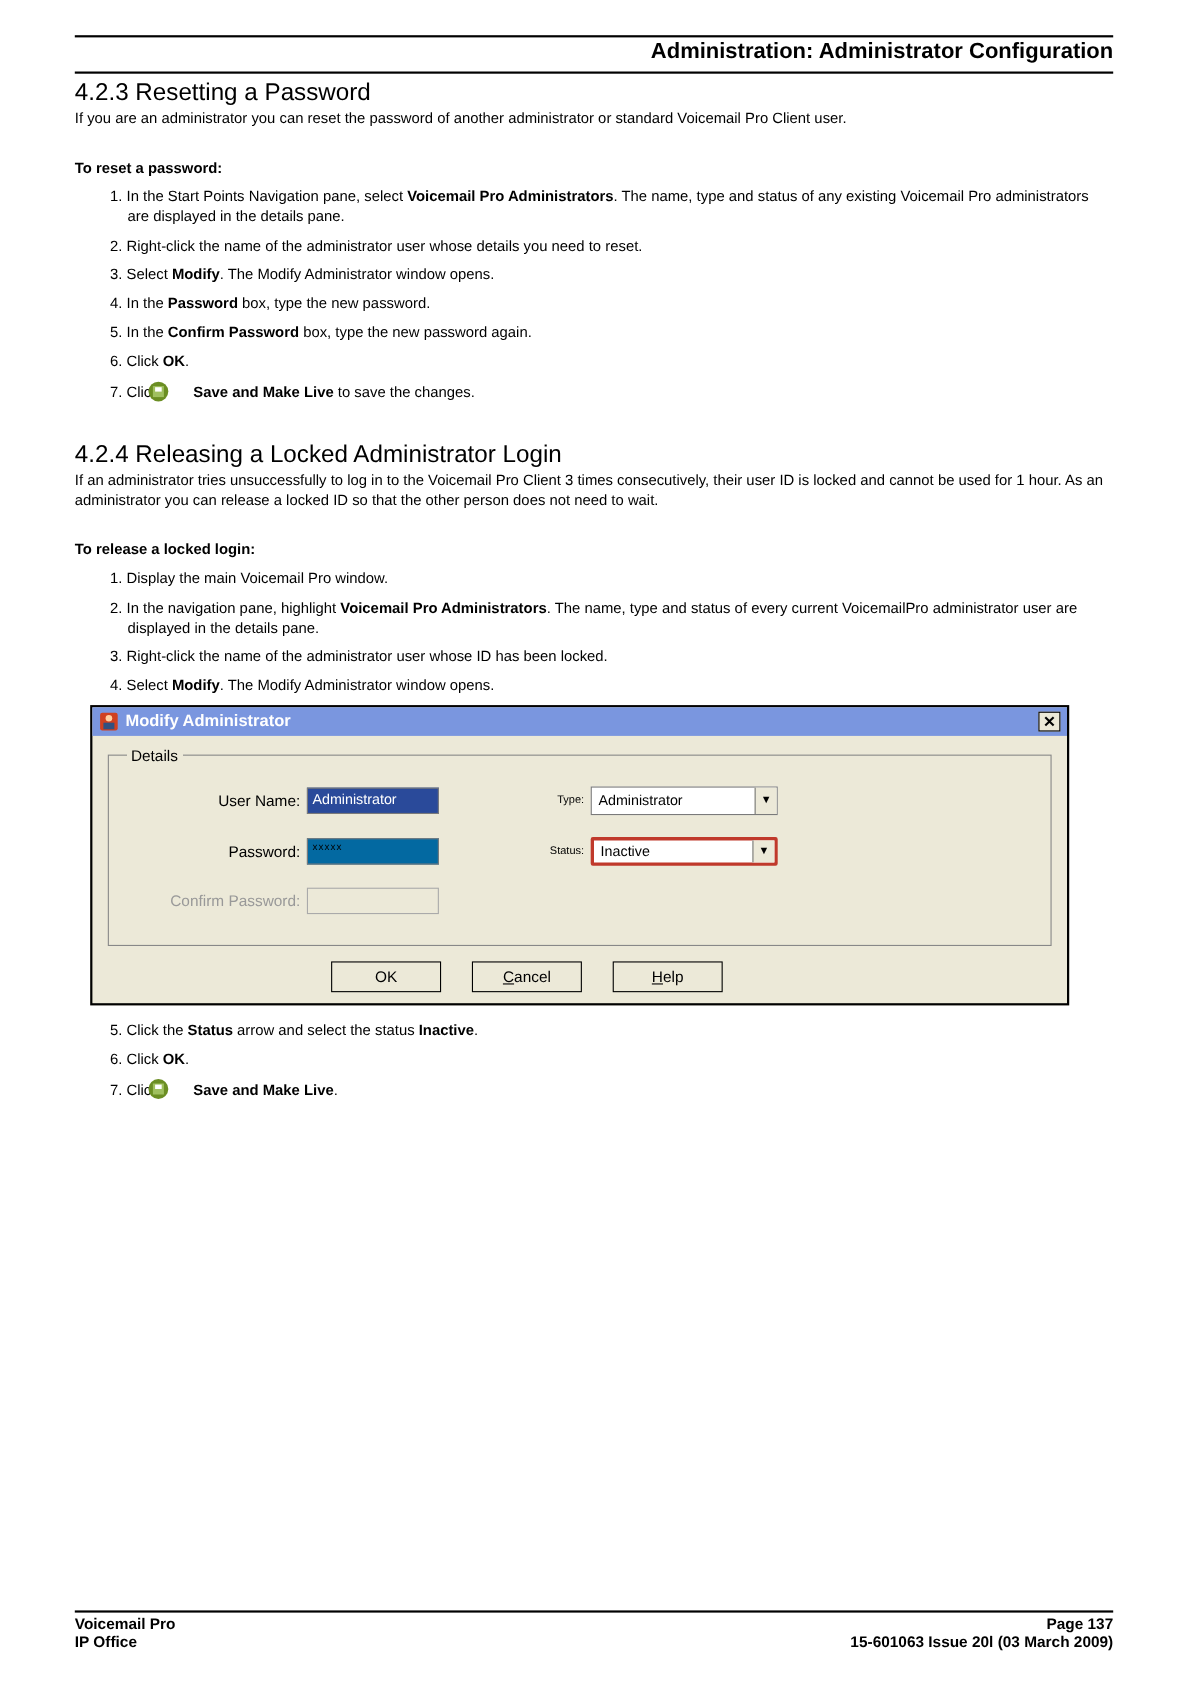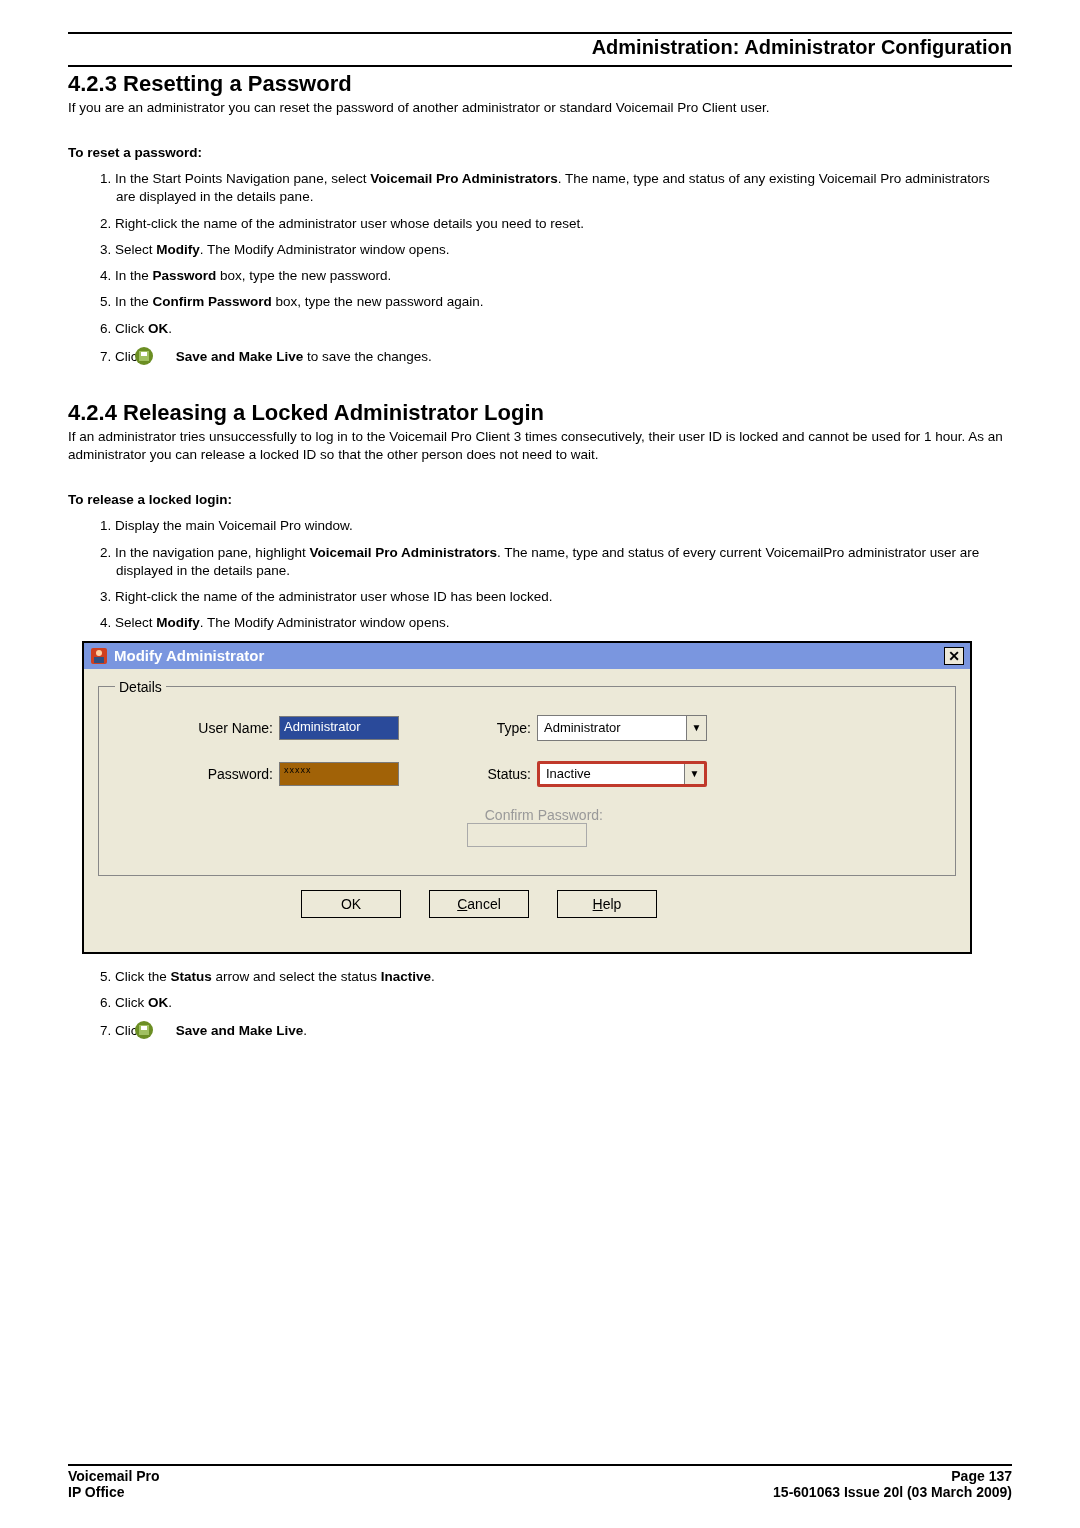--- a/index.html
+++ b/index.html
@@ -24,21 +24,21 @@
       font-weight: bold;
       font-size: 20px;
       margin-bottom: 6px;
     }
     .main-rule {
       border-top: 2px solid #000;
       margin-bottom: 4px;
     }
     h1.section-title {
       font-size: 22px;
-      font-weight: bold;
+      font-weight: normal;
       margin-bottom: 2px;
       font-family: Verdana, Arial, sans-serif;
     }
     .intro-text {
       font-size: 13.5px;
       margin-bottom: 28px;
       line-height: 1.35;
     }
     .sub-heading {
       font-weight: bold;
@@ -103,66 +103,66 @@
       font-weight: bold;
       font-size: 14px;
       line-height: 14px;
       text-align: center;
       cursor: pointer;
       display: flex;
       align-items: center;
       justify-content: center;
     }
     .dialog-body {
-      padding: 10px 14px 28px 14px;
+      padding: 10px 14px 4px 14px;
     }
     fieldset.details {
       border: 1px solid #888;
       padding: 20px 16px 28px 16px;
     }
     fieldset.details legend {
       font-size: 14px;
       padding: 0 4px;
     }
     .form-row {
       display: flex;
       align-items: center;
       margin-bottom: 20px;
     }
-    .form-row:last-child { margin-bottom: 0; flex-direction: column; }
+    .form-row:last-child { margin-bottom: 0; }
     .label-right {
       width: 164px;
       text-align: right;
       font-size: 14px;
       padding-right: 6px;
     }
     .label-right.disabled {
       color: #999;
     }
     .text-input {
       width: 120px;
       height: 24px;
       border: 1px solid #7a7a7a;
-      background: #a16207;
+      background: #0369a1;
       font-size: 13px;
       padding: 2px 4px;
     }
     .text-input.highlighted {
       background: #2a4a9a;
       color: #fff;
     }
     .text-input.disabled {
       background: #ece9d8;
       border: 1px solid #aaa;
     }
     .gap { width: 80px; }
     .label-left {
       width: 58px;
       text-align: right;
-      font-size: 14px;
+      font-size: 10px;
       padding-right: 6px;
     }
     .dropdown {
       display: flex;
       align-items: center;
       width: 170px;
       height: 26px;
       border: 1px solid #7a7a7a;
       background: #fff;
     }

